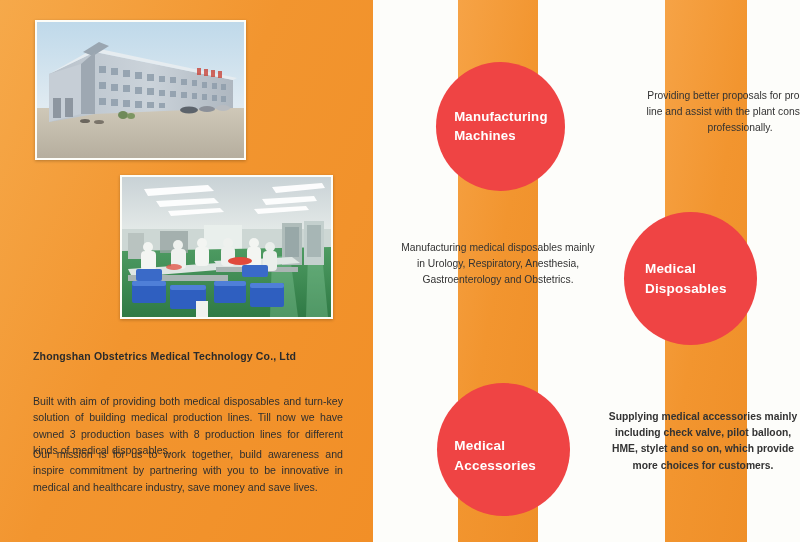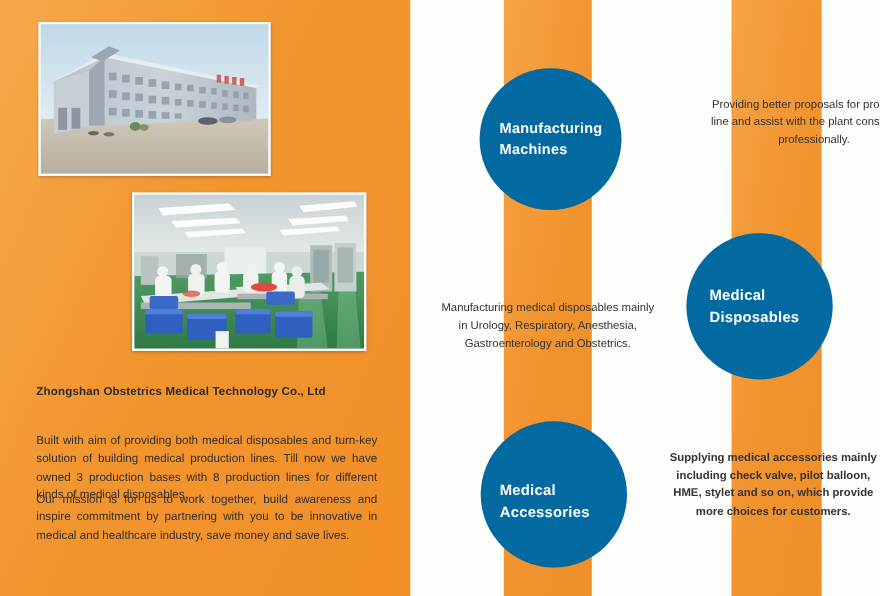--- a/index.html
+++ b/index.html
@@ -73,21 +73,21 @@
     top: 0; height: 542px;
     background: linear-gradient(100deg, #f6a346 0%, #f2952f 50%, #ef8f28 100%);
   }
   #stripe-middle { left: 458px; width: 80px; }
   #stripe-right  { left: 665px; width: 82px; }
 
   
   .circle {
     position: absolute;
     border-radius: 50%;
-    background: #0369a1;
+    background: #ef4444;
     display: flex;
     align-items: center;
     justify-content: center;
     text-align: center;
     color: #ffffff;
     font-weight: bold;
     box-sizing: border-box;
   }
   .circle-label {
     display: block;
@@ -115,21 +115,21 @@
   #circle-accessories .circle-label { text-align: left; padding-left: 8px; width: 80%; margin-top: 12px; }
 
   
   .desc {
     position: absolute;
     font-size: 10.3px;
     line-height: 16.2px;
     color: #333333;
     text-align: center;
   }
-  #desc-manufacturing { left: 398px; top: 240px; width: 200px; margin-top: 33px; }
+  #desc-manufacturing { left: 398px; top: 240px; width: 200px; }
   #desc-proposals     { left: 607px; top: 88px;  width: 192px; margin-left: 37px; }
   #desc-accessories   { left: 608px; top: 409px; width: 190px; font-weight: bold; }
 </style>
 </head>
 <body>
 
 <div id="page">
 
   <div id="left-panel"></div>
 

